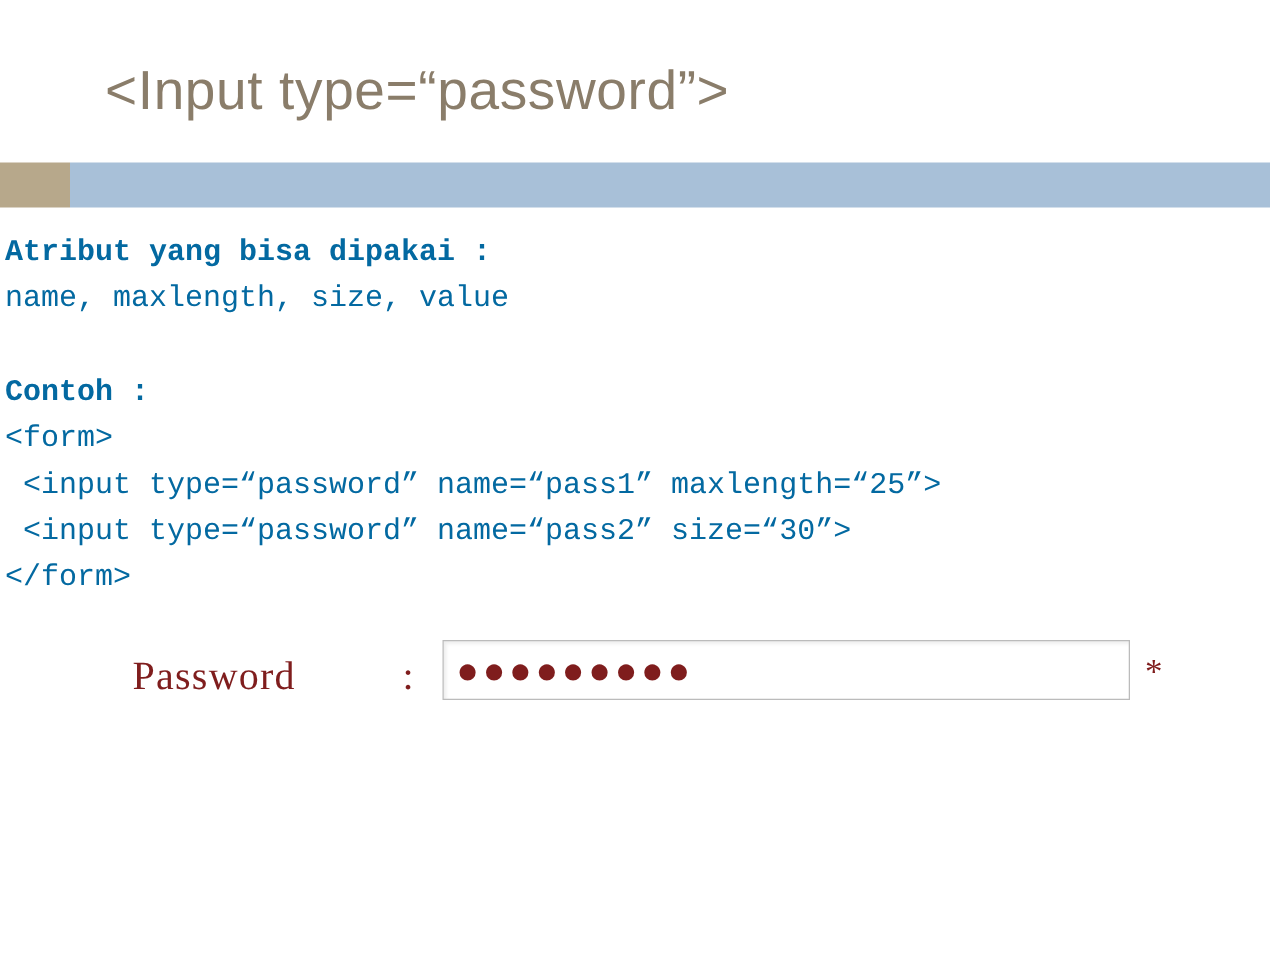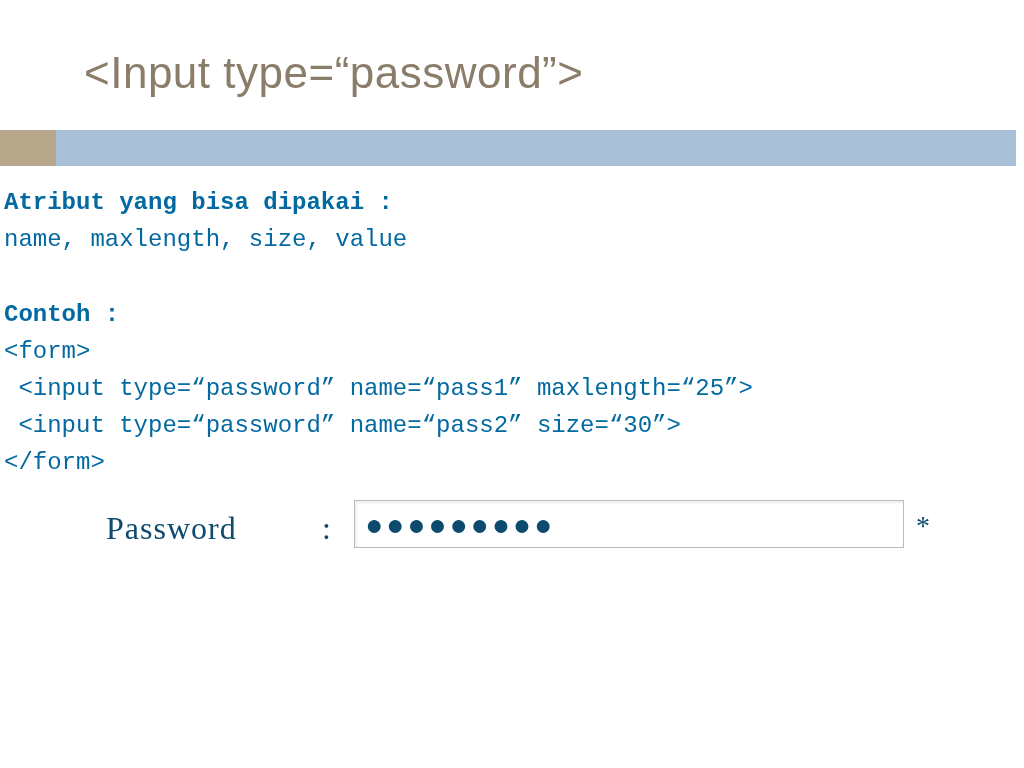--- a/index.html
+++ b/index.html
@@ -59,26 +59,26 @@
     font-family: "Consolas", "Courier New", monospace;
     font-size: 24px;
     line-height: 1.55;
     color: #0369a1;
     white-space: pre;
   }
   .bold { font-weight: 700; }
   .example {
     position: absolute;
     left: 106px;
-    top: 500px;
+    top: 512px;
     width: 820px;
     height: 60px;
     font-family: "Times New Roman", Times, serif;
     font-size: 32px;
-    color: #0c4a6e;
+    color: #7f1d1d;
   }
   .pw-label {
     position: absolute;
     left: 0;
     top: 10px;
     font-size: 32px;
     letter-spacing: 1px;
   }
   .pw-colon {
     position: absolute;

